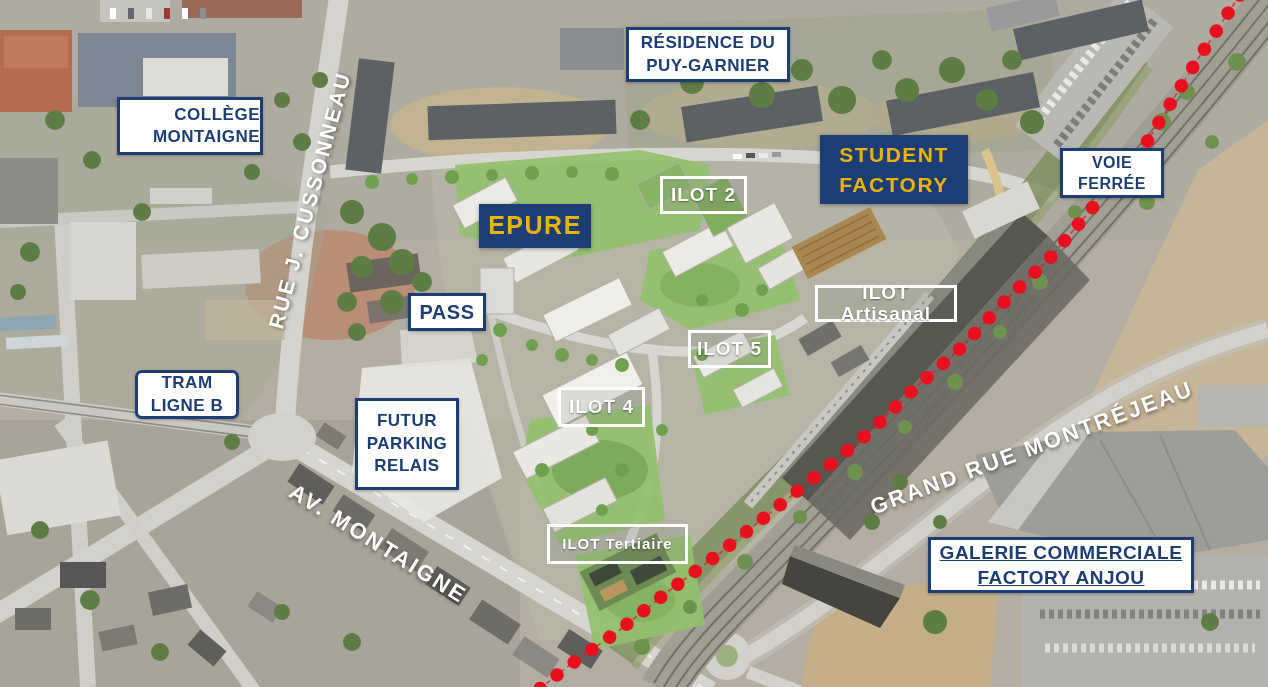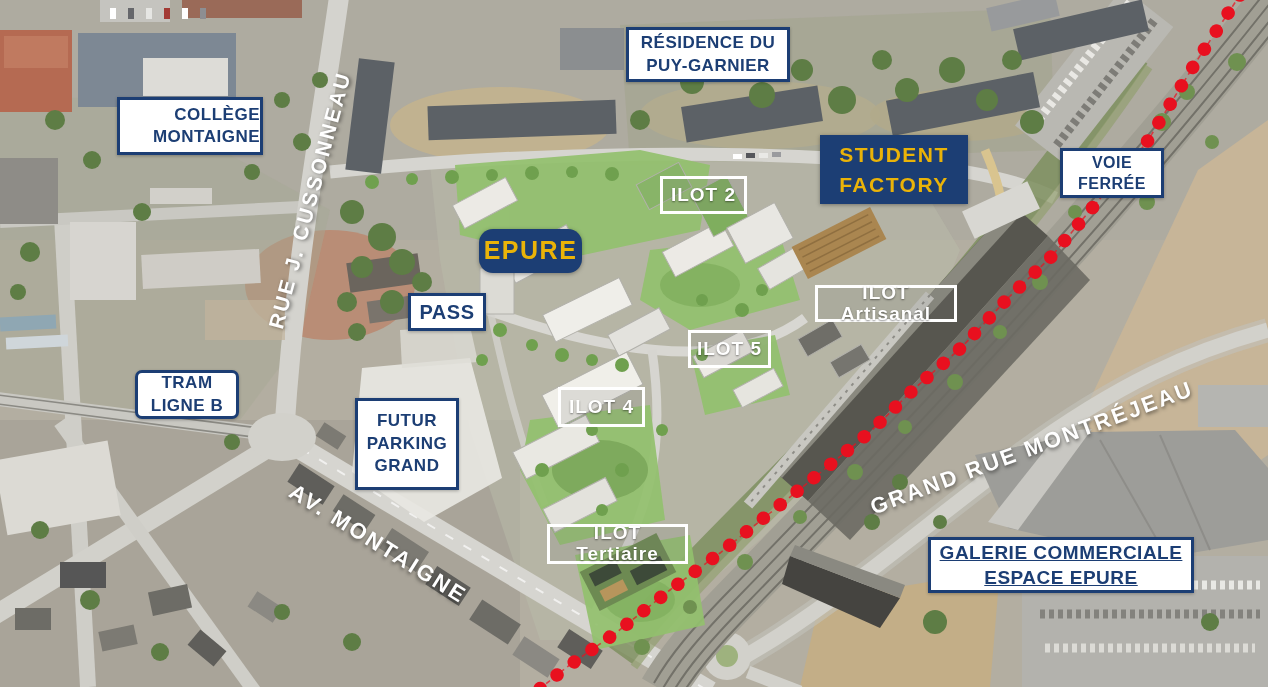--- a/index.html
+++ b/index.html
@@ -344,29 +344,29 @@
   </div>
 
   <div class="lbl white-box" style="left:135px;top:370px;width:104px;height:49px;font-size:17px;border-radius:7px;">
     <span class="ln">TRAM</span>
     <span class="ln">LIGNE B</span>
   </div>
 
   <div class="lbl white-box" style="left:355px;top:398px;width:104px;height:92px;font-size:17px;">
     <span class="ln">FUTUR</span>
     <span class="ln">PARKING</span>
-    <span class="ln">GRAND</span>
+    <span class="ln">RELAIS</span>
   </div>
 
   <div class="lbl white-box" style="left:928px;top:537px;width:266px;height:56px;font-size:19px;text-decoration:underline;">
     <span class="ln">GALERIE COMMERCIALE</span>
-    <span class="ln">ESPACE EPURE</span>
-  </div>
-
-  <div class="lbl blue-box" style="left:479px;top:229px;width:103px;height:44px;font-size:25px;border-radius:14px;">
+    <span class="ln">FACTORY ANJOU</span>
+  </div>
+
+  <div class="lbl blue-box" style="left:479px;top:204px;width:112px;height:44px;font-size:25px;">
     <span class="ln">EPURE</span>
   </div>
 
   <div class="lbl blue-box" style="left:820px;top:135px;width:148px;height:69px;font-size:21px;">
     <span class="ln">STUDENT</span>
     <span class="ln">FACTORY</span>
   </div>
 
   <div class="lbl outline-box" style="left:660px;top:176px;width:87px;height:38px;font-size:19px;">
     <span class="ln">ILOT 2</span>
@@ -377,17 +377,17 @@
   </div>
 
   <div class="lbl outline-box" style="left:688px;top:330px;width:83px;height:38px;font-size:19px;">
     <span class="ln">ILOT 5</span>
   </div>
 
   <div class="lbl outline-box" style="left:558px;top:387px;width:87px;height:40px;font-size:19px;">
     <span class="ln">ILOT 4</span>
   </div>
 
-  <div class="lbl outline-box" style="left:547px;top:524px;width:141px;height:40px;font-size:19px;">
+  <div class="lbl outline-box" style="left:547px;top:524px;width:141px;height:40px;font-size:15px;">
     <span class="ln">ILOT Tertiaire</span>
   </div>
 
 </div>
 
 </body></html>

